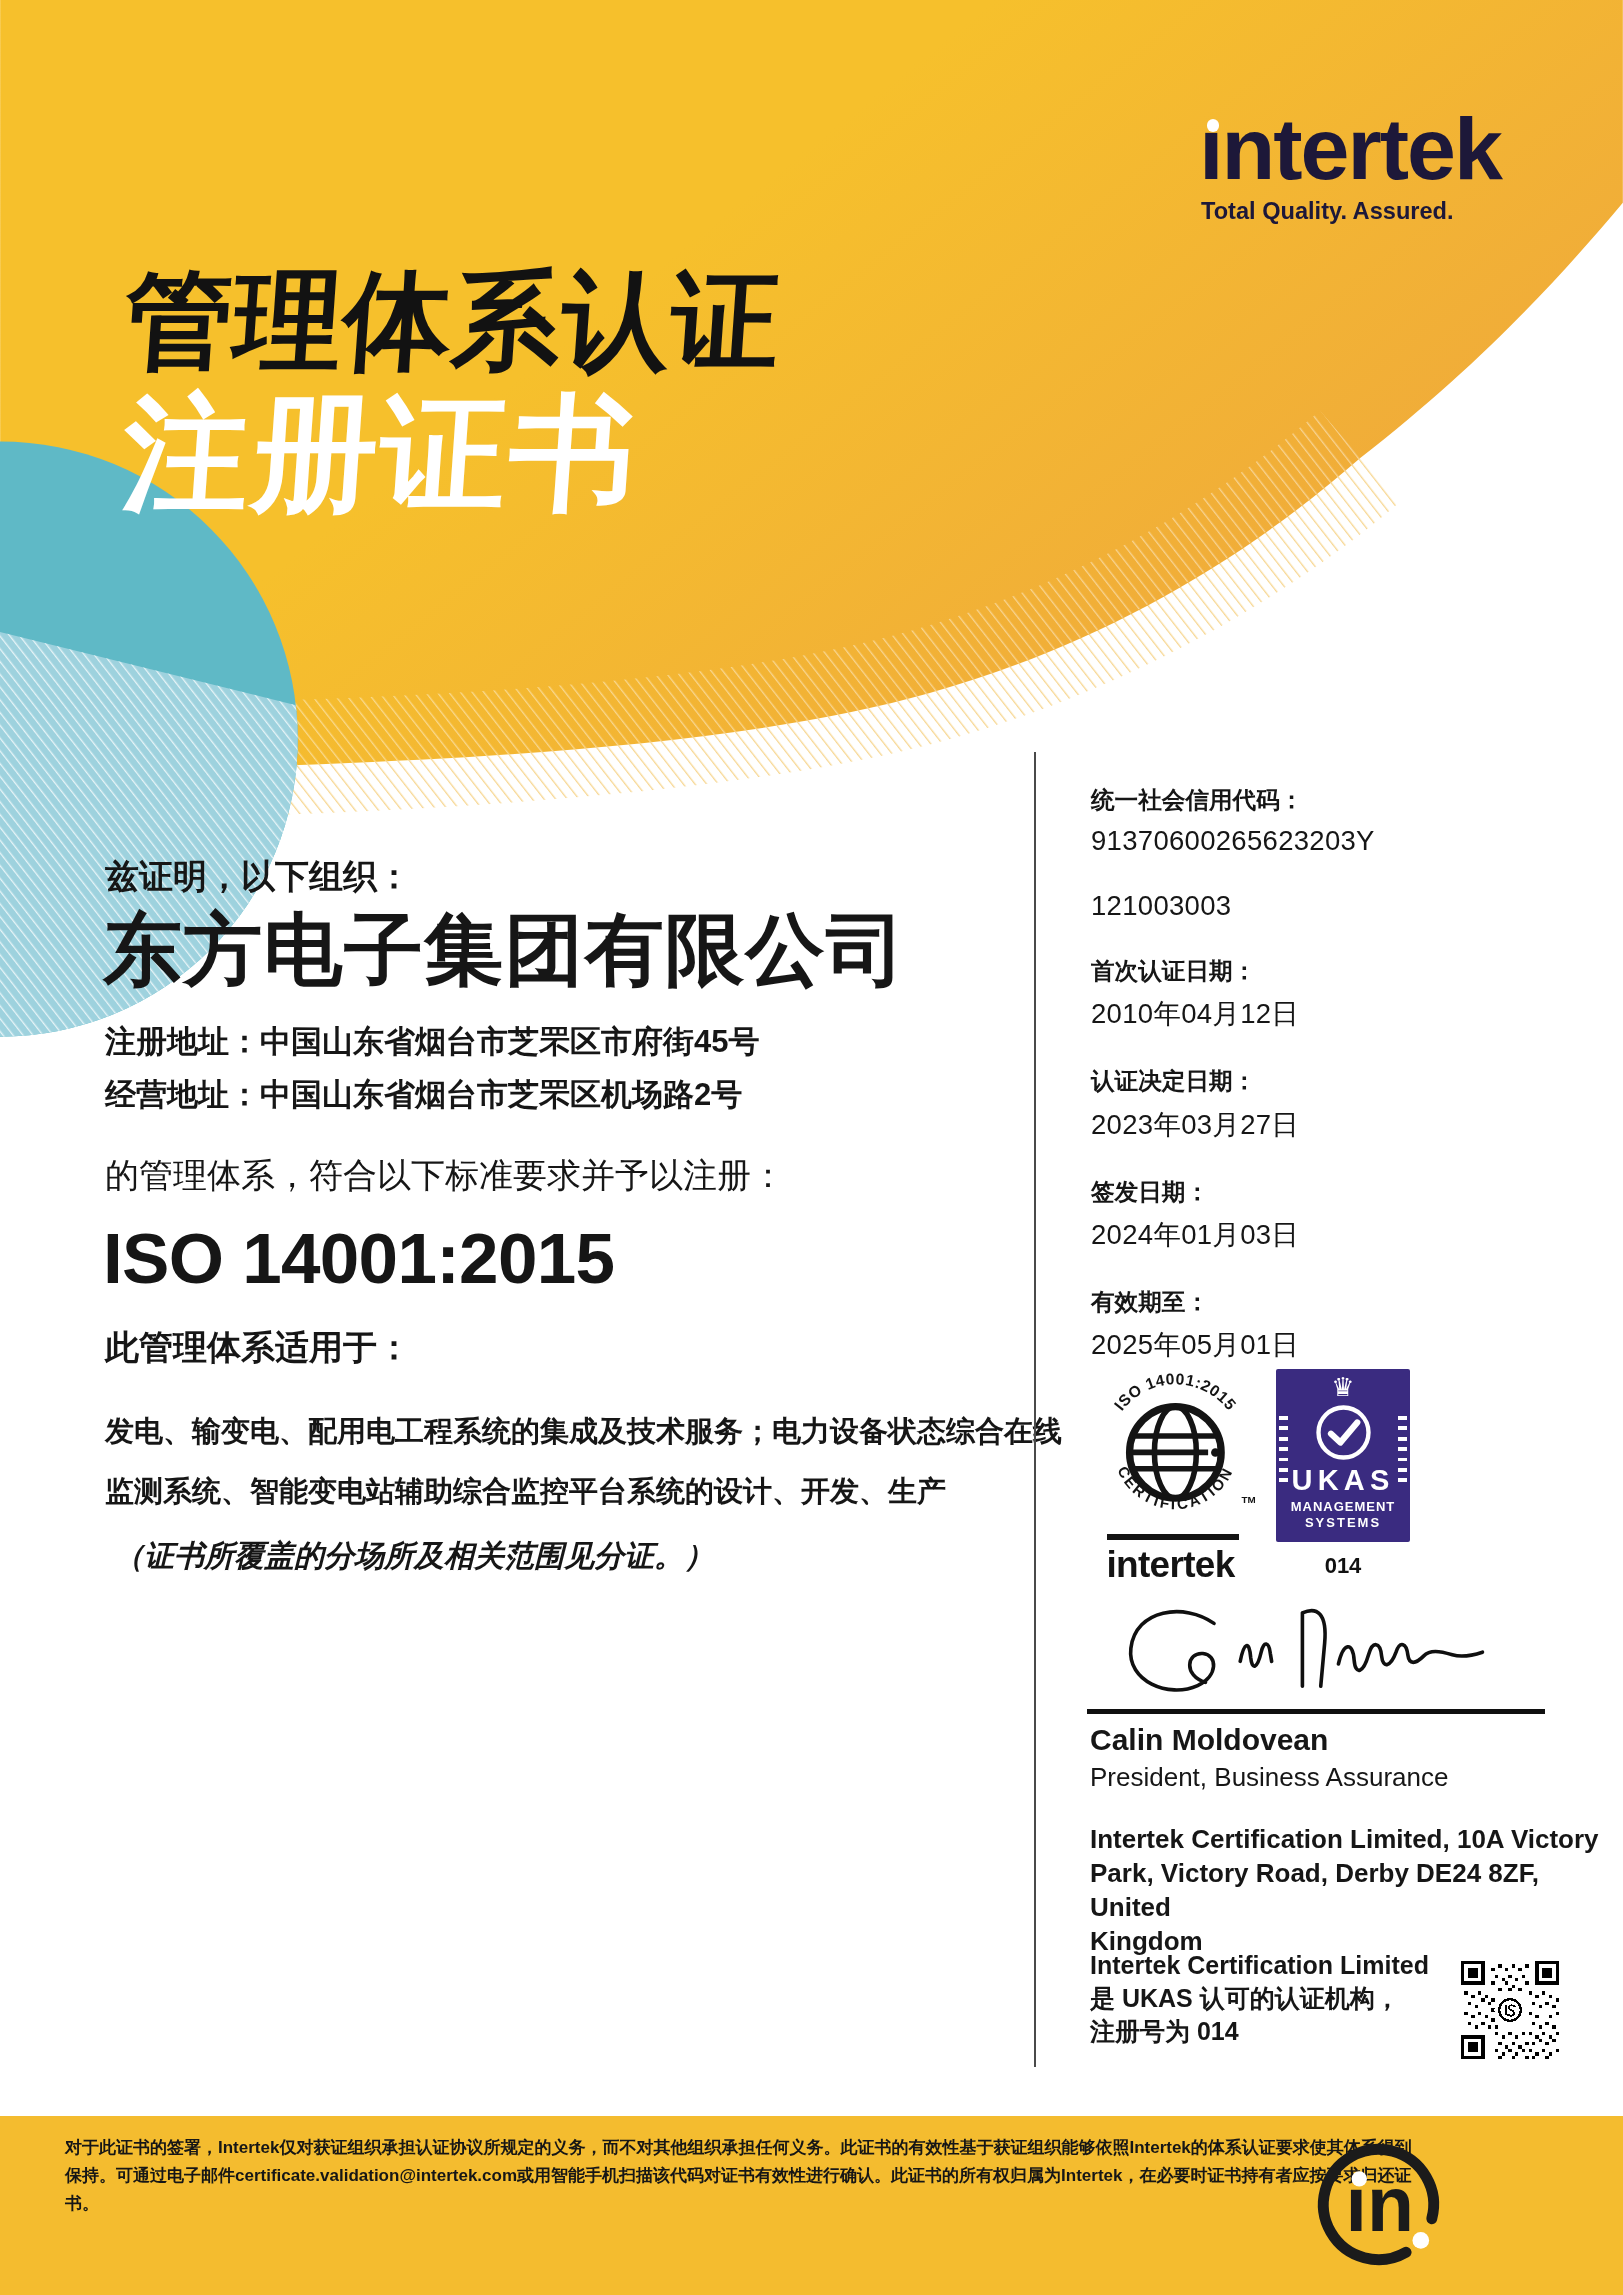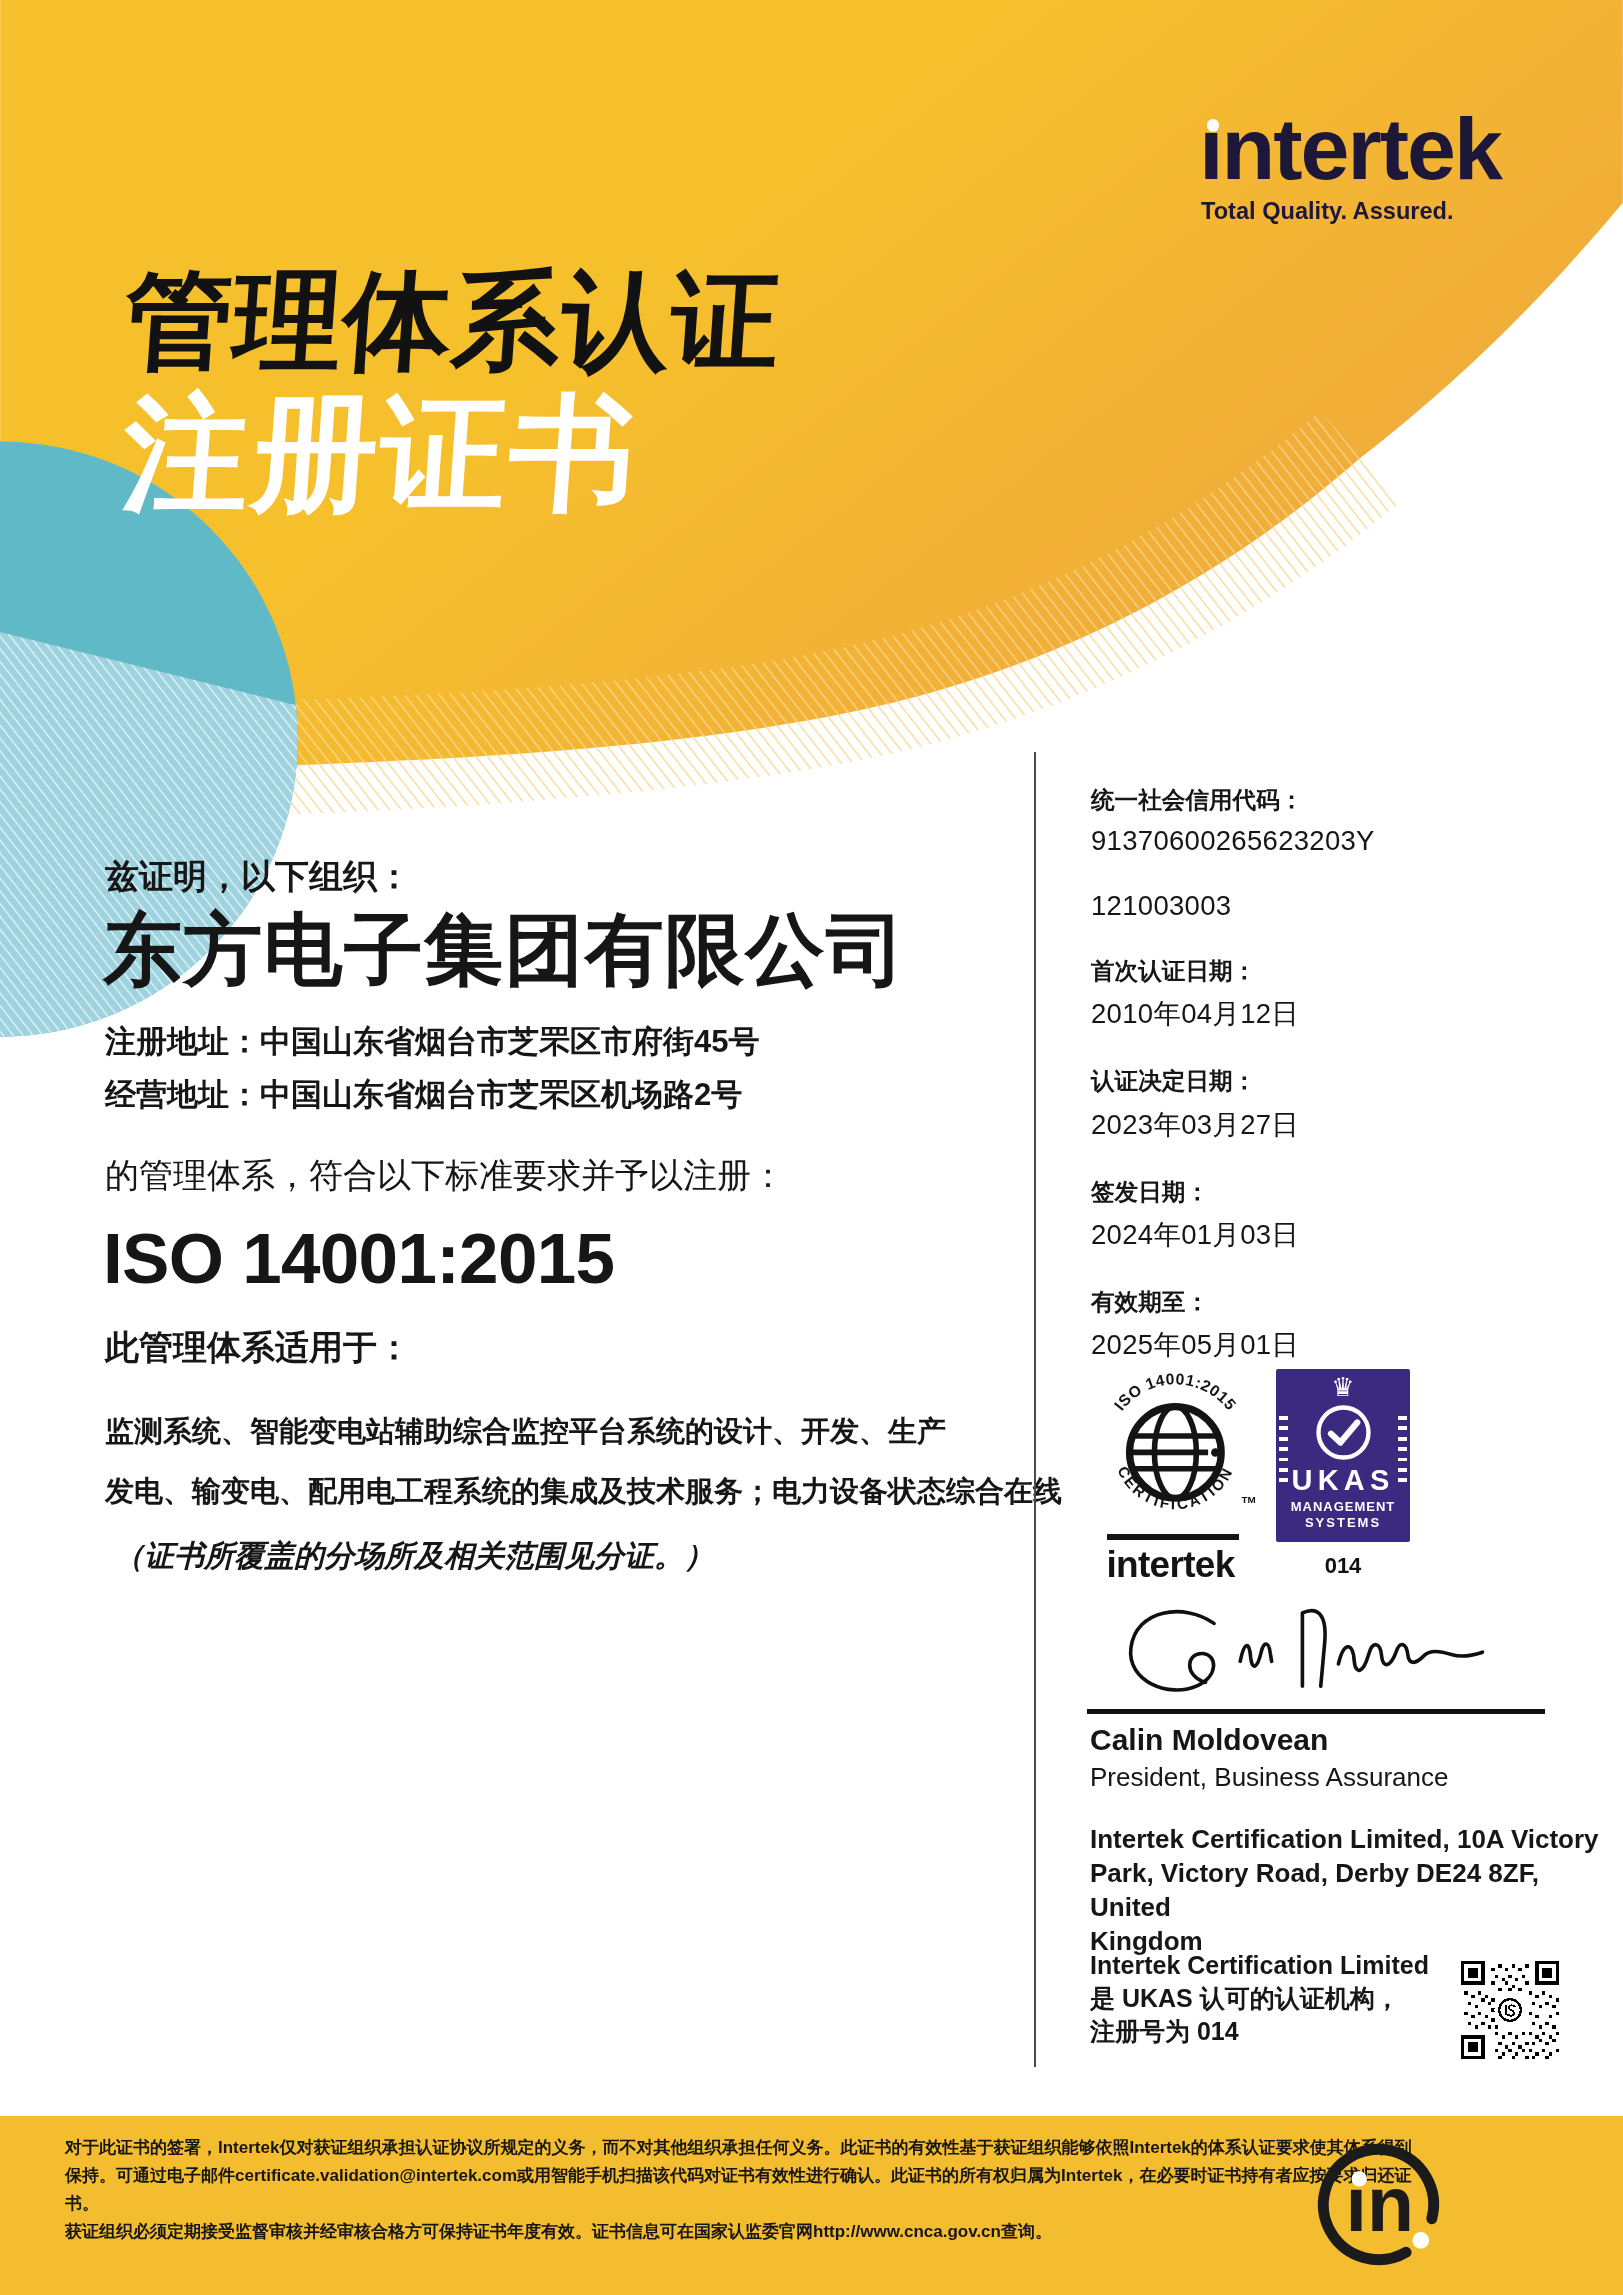--- a/index.html
+++ b/index.html
@@ -110,22 +110,22 @@
 <div class="abs title2">注册证书</div>
 
 <div class="abs certify">兹证明，以下组织：</div>
 <div class="abs company">东方电子集团有限公司</div>
 <div class="abs addr1">注册地址：中国山东省烟台市芝罘区市府街45号</div>
 <div class="abs addr2">经营地址：中国山东省烟台市芝罘区机场路2号</div>
 <div class="abs std-intro">的管理体系，符合以下标准要求并予以注册：</div>
 <div class="abs standard">ISO 14001:2015</div>
 <div class="abs scope-intro">此管理体系适用于：</div>
 <div class="abs scope">
+  <div>发电、输变电、配用电工程系统的集成及技术服务；电力设备状态综合在线</div>
   <div>监测系统、智能变电站辅助综合监控平台系统的设计、开发、生产</div>
-  <div>发电、输变电、配用电工程系统的集成及技术服务；电力设备状态综合在线</div>
 </div>
 <div class="abs note">（证书所覆盖的分场所及相关范围见分证。）</div>
 
 <div class="abs divider"></div>
 
 <div class="abs fields">
   <div class="field-label">统一社会信用代码：</div>
   <div class="field-value">91370600265623203Y</div>
   <div class="field-value">121003003</div>
   <div class="field-label">首次认证日期：</div>
@@ -254,21 +254,20 @@
   <circle cx="14.5" cy="14.5" r="4.6" fill="#ffffff"></circle>
   <circle cx="14.5" cy="14.5" r="3.2" fill="#ffffff" stroke="#000000" stroke-width="0.7"></circle>
   <path d="M13.4,13.2 v2.6 M15.9,13.4 c-1.6,-0.8 -2.6,0.6 -1,1.2 c1.6,0.6 0.6,2.2 -1,1.3" fill="none" stroke="#000000" stroke-width="0.55" stroke-linecap="round"></path>
 </svg>
 
 <div class="abs footer">
   <div class="footer-text">
     <div>对于此证书的签署，Intertek仅对获证组织承担认证协议所规定的义务，而不对其他组织承担任何义务。此证书的有效性基于获证组织能够依照Intertek的体系认证要求使其体系得到</div>
     <div>保持。可通过电子邮件certificate.validation@intertek.com或用智能手机扫描该代码对证书有效性进行确认。此证书的所有权归属为Intertek，在必要时证书持有者应按要求归还证</div>
     <div>书。</div>
-    <div>获证组织必须定期接受监督审核并经审核合格方可保持证书年度有效。证书信息可在国家认监委官网http://www.cnca.gov.cn查询。</div>
   </div>
   <svg class="inlogo" width="141" height="141" viewBox="0 0 220 220" xmlns="http://www.w3.org/2000/svg">
     <circle cx="110" cy="110" r="86" fill="none" stroke="#1b1b1b" stroke-width="17" stroke-dasharray="472 68" transform="rotate(60 110 110)" stroke-linecap="round"></circle>
     <text x="112" y="152" text-anchor="middle" font-size="120" font-weight="800" fill="#1b1b1b">ın</text>
     <circle cx="80" cy="70" r="12" fill="#ffffff"></circle>
     <circle cx="176" cy="166" r="13" fill="#ffffff"></circle>
   </svg>
 </div>
 
 

